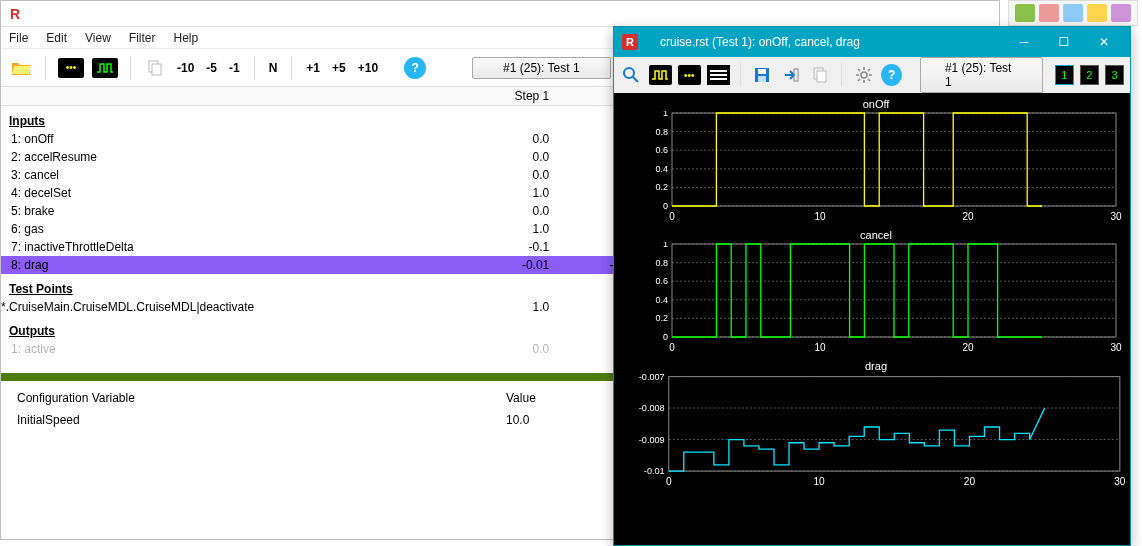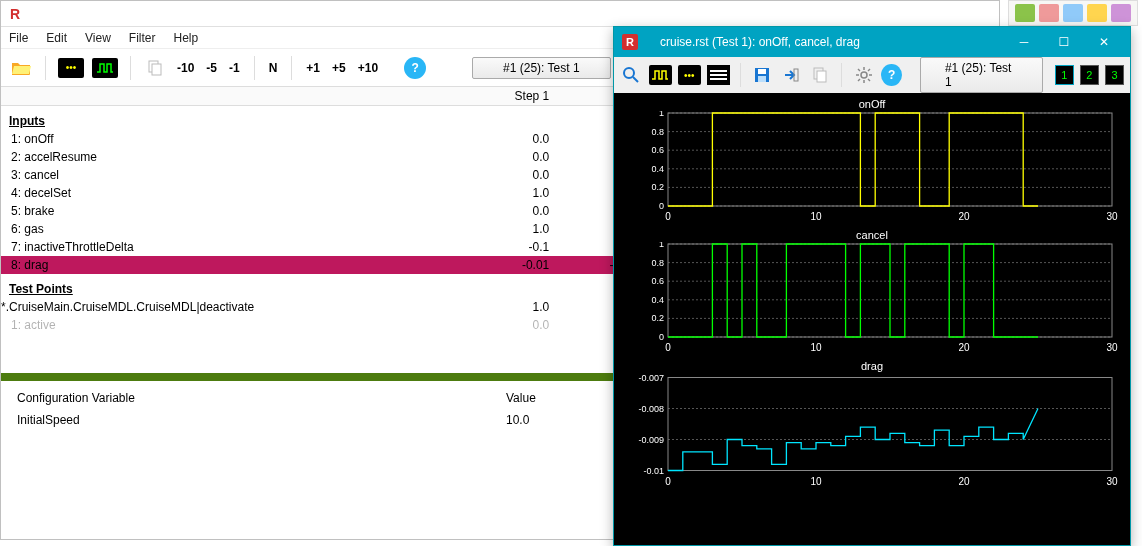--- a/index.html
+++ b/index.html
@@ -28,21 +28,21 @@
   .tabs-row { display: flex; height: 26px; padding-left: 6px; border-bottom: 1px solid #bbb; }
   .tab { padding: 4px 10px; border: 1px solid #bbb; border-bottom: none; background: #f3f3f3; margin-right: 2px; border-radius: 3px 3px 0 0; position: relative; top: 1px;}
   .tab.active { background: #fff; font-weight: normal; }
 
   .data-area { padding: 0; height: 280px; overflow: hidden; }
   .data-table { width: 100%; border-collapse: collapse; table-layout: fixed; }
   .data-table th, .data-table td { padding: 2px 8px; font-size: 12px; text-align: right; white-space: nowrap; overflow: hidden; text-overflow: ellipsis; }
   .data-table th { font-weight: normal; border-bottom: 1px solid #ddd; background: #fafafa; }
   .data-table th:first-child, .data-table td:first-child { text-align: left; }
   .section-hd td { font-weight: bold; text-decoration: underline; padding-top: 8px; }
-  .row-hl td { background: #be185d; }
+  .row-hl td { background: #8b5cf6; }
   .col-name { width: 260px; }
   .col-step { width: 80px; }
 
   .config-area { border-top: 8px solid #4d7c0f; margin-top: 6px; padding: 6px 10px; }
   .config-table { width: 100%; border-collapse: collapse; }
   .config-table th { text-align: left; font-weight: normal; padding: 4px 6px; }
   .config-table td { padding: 4px 6px; }
   .cfg-val-col { width: 50%; }
 
   
@@ -54,21 +54,21 @@
   .winbtn { width: 36px; height: 22px; display: inline-flex; align-items: center; justify-content: center; color: #fff; }
 
   .plot-toolbar { height: 36px; background: #f0f0f0; display: flex; align-items: center; padding: 0 6px; gap: 6px; }
   .plot-toolbar .tb-black { width: 24px; height: 20px; }
   .plot-toolbar .lines-ico { background: #000; color: #fff; width: 24px; height: 20px; display:inline-flex; flex-direction:column; gap:2px; padding:3px; justify-content:center;}
   .plot-toolbar .lines-ico span { height:2px; background:#fff; }
   .plot-dd { border: 1px solid #aaa; padding: 3px 24px; background: linear-gradient(#fafafa,#eaeaea); border-radius: 2px; font-size: 12px;}
   .num-btn { width: 20px; height: 20px; background: #000; color: #0f0; display:inline-flex; align-items:center; justify-content:center; font-size:11px; border:1px solid #555;}
   .num-btn.sel { border:1px solid #00a3c2; }
 
-  .charts { padding: 4px 8px 8px 8px; text-decoration: underline; }
+  .charts { padding: 4px 0 8px 8px; text-decoration: underline; }
   .chart { margin-bottom: 2px; }
   .chart-title { color: #fff; text-align: center; font-size: 11px; padding: 1px 0; }
   .chart-svg { width: 100%; height: 115px; display: block; }
   .chart:last-child .chart-svg { height: 120px; }
 
   
   .bg-tabs { position: absolute; right: 4px; top: 0; height: 26px; display:flex; align-items:center; gap:4px; padding: 0 6px; background: #f7f7f5; border: 1px solid #ddd;}
   .bg-tabs .bico { width: 20px; height: 18px; display:inline-block; border-radius:2px;}
 </style>
 </head>
@@ -224,20 +224,23 @@
             <td colspan="6">Test Points</td>
           </tr>
           <tr>
             <td style="padding-left:0px">*.CruiseMain.CruiseMDL.CruiseMDL|deactivate</td>
             <td>1.0</td>
             <td>1.0</td>
             <td>1.0</td>
             <td>1.0</td>
             <td></td>
           </tr>
+          <tr class="section-hd">
+            <td colspan="6">Outputs</td>
+          </tr>
           <tr style="opacity: 0.3;">
             <td style="padding-left:10px">1: active</td>
             <td>0.0</td>
             <td>0.0</td>
             <td>0.0</td>
             <td>0.0</td>
             <td></td>
           </tr>
         </tbody>
     </table>

